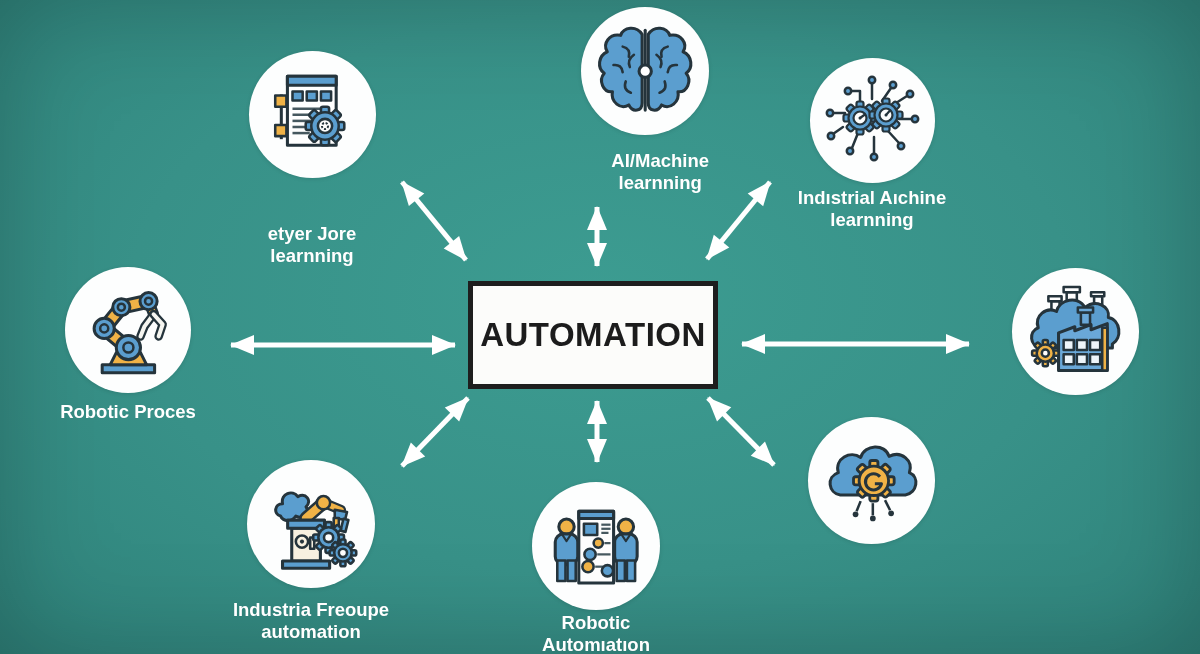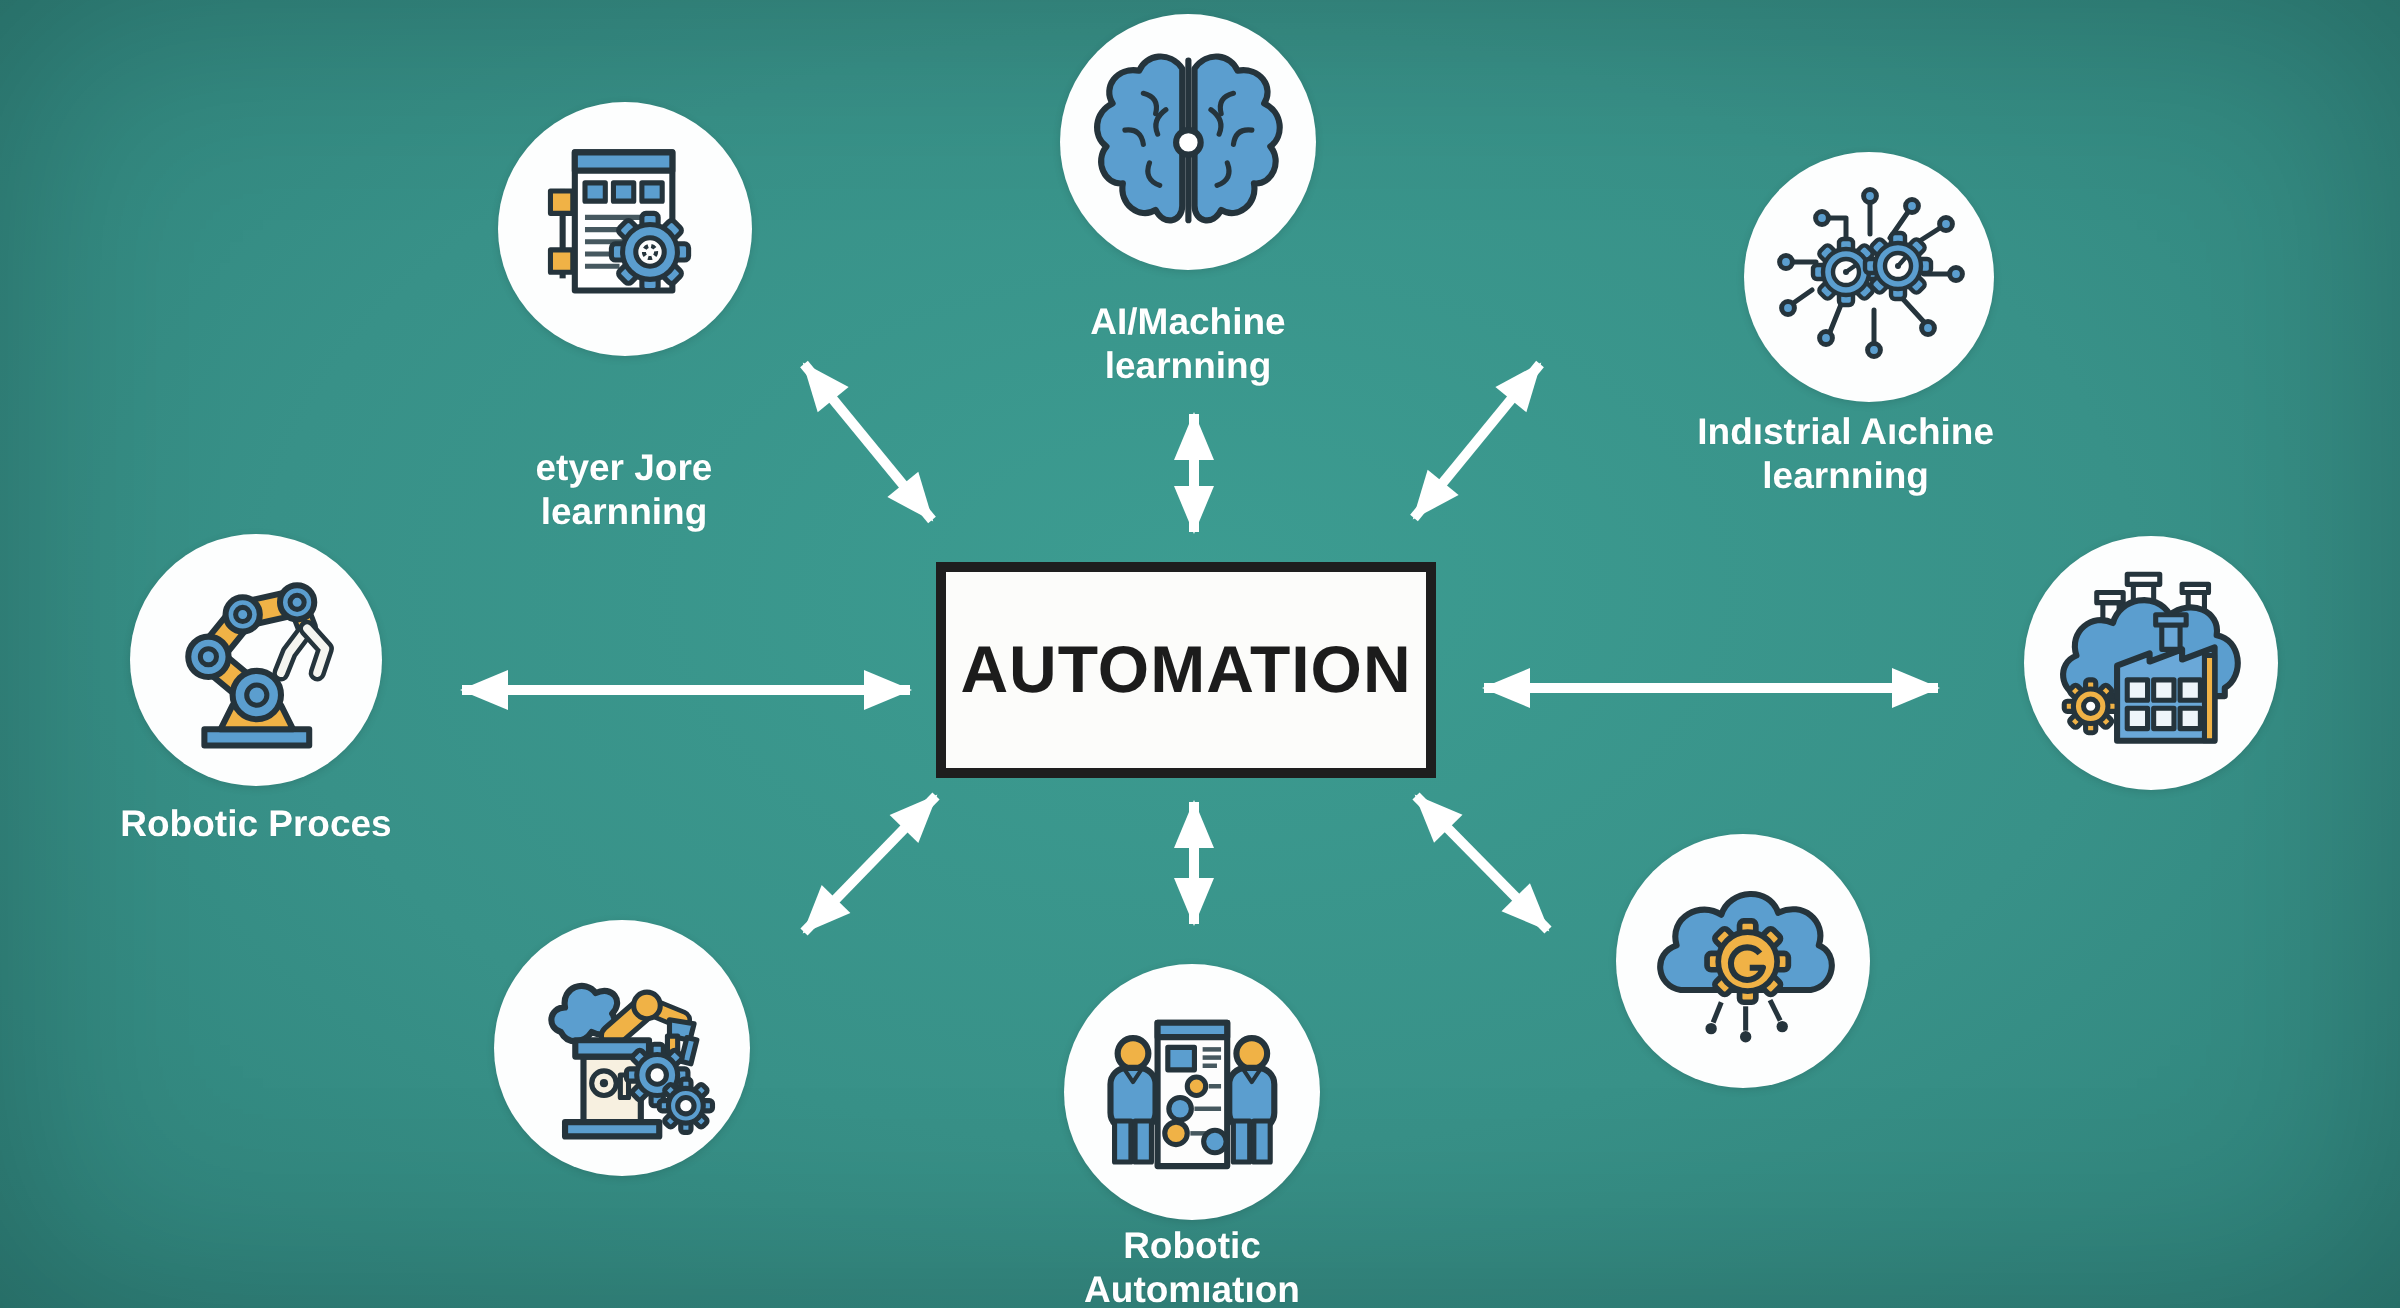--- a/index.html
+++ b/index.html
@@ -88,21 +88,21 @@
           </g>
         </g>
       </svg>
     </div>
     <div class="label" style="margin-top:13px;">
       <span>etyer Jore</span>
       <span>learnning</span>
     </div>
   </div>
 
-  <div class="node" style="left:479px; top:7px; width:230px;">
+  <div class="node" style="left:479px; top:7px; width:230px;align-items:flex-end;">
     <div class="circle" style="width:128px; height:128px;">
       <svg viewBox="0 0 100 100">
         <g stroke="#25343c" stroke-width="3" stroke-linejoin="round" stroke-linecap="round">
           <path fill="#5b9ecf" d="M47,14 C41,5 29,7 26,15 C15,13 8,23 13,31 C4,35 3,47 10,52 C4,59 9,71 18,70 C16,80 26,88 34,83 C38,91 47,89 47,81 Z"></path>
           <g transform="translate(100,0) scale(-1,1)">
             <path fill="#5b9ecf" d="M47,14 C41,5 29,7 26,15 C15,13 8,23 13,31 C4,35 3,47 10,52 C4,59 9,71 18,70 C16,80 26,88 34,83 C38,91 47,89 47,81 Z"></path>
           </g>
           <g fill="none" stroke-width="2.5">
             <path d="M28,26 q8,2 6,10"></path>
             <path d="M19,44 q8,-1 9,7"></path>
@@ -117,21 +117,21 @@
           <circle cx="50" cy="50" r="6" fill="#ffffff"></circle>
         </g>
       </svg>
     </div>
     <div class="label" style="margin-top:15px;">
       <span>AI/Machine</span>
       <span>learnning</span>
     </div>
   </div>
 
-  <div class="node" style="left:747px; top:76px; width:250px;align-items:flex-end;">
+  <div class="node" style="left:747px; top:58px; width:250px;">
     <div class="circle" style="width:125px; height:125px;">
       <svg viewBox="0 0 100 100">
         <g stroke="#25343c" stroke-width="2.5" fill="none" stroke-linecap="round" stroke-linejoin="round">
           <path d="M38,32 L38,20 L29,20"></path>
             <circle cx="26" cy="20" r="3.2" fill="#5b9ecf"></circle>
           <path d="M50,28 L50,12"></path>
             <circle cx="50" cy="9" r="3.2" fill="#5b9ecf"></circle>
           <path d="M60,30 L69,17"></path>
             <circle cx="71" cy="14" r="3.2" fill="#5b9ecf"></circle>
           <path d="M23,42 L11,42"></path>
@@ -274,20 +274,24 @@
             <rect x="-2.5" y="-13" width="5" height="26" rx="1.5"></rect>
             <rect x="-2.5" y="-13" width="5" height="26" rx="1.5" transform="rotate(45)"></rect>
             <rect x="-2.5" y="-13" width="5" height="26" rx="1.5" transform="rotate(90)"></rect>
             <rect x="-2.5" y="-13" width="5" height="26" rx="1.5" transform="rotate(135)"></rect>
             <circle r="8.5"></circle>
             <circle r="4" fill="#fdfdfd"></circle>
           </g>
         </g>
       </svg>
     </div>
+    <div class="label" style="margin-top:11px;">
+      <span>Industria Freoupe</span>
+      <span>automation</span>
+    </div>
   </div>
 
   <div class="node" style="left:481px; top:482px; width:230px;">
     <div class="circle" style="width:128px; height:128px;">
       <svg viewBox="0 0 100 100">
         <g stroke="#25343c" stroke-width="3" stroke-linejoin="round">
           <circle cx="21" cy="31" r="7.5" fill="#f0b246"></circle>
           <rect x="10" y="38" width="22" height="30" rx="8" ry="8" fill="#5b9ecf"></rect>
           <rect x="12" y="64" width="8" height="20" fill="#5b9ecf" stroke-width="2.5"></rect>
           <rect x="22" y="64" width="8" height="20" fill="#5b9ecf" stroke-width="2.5"></rect>

